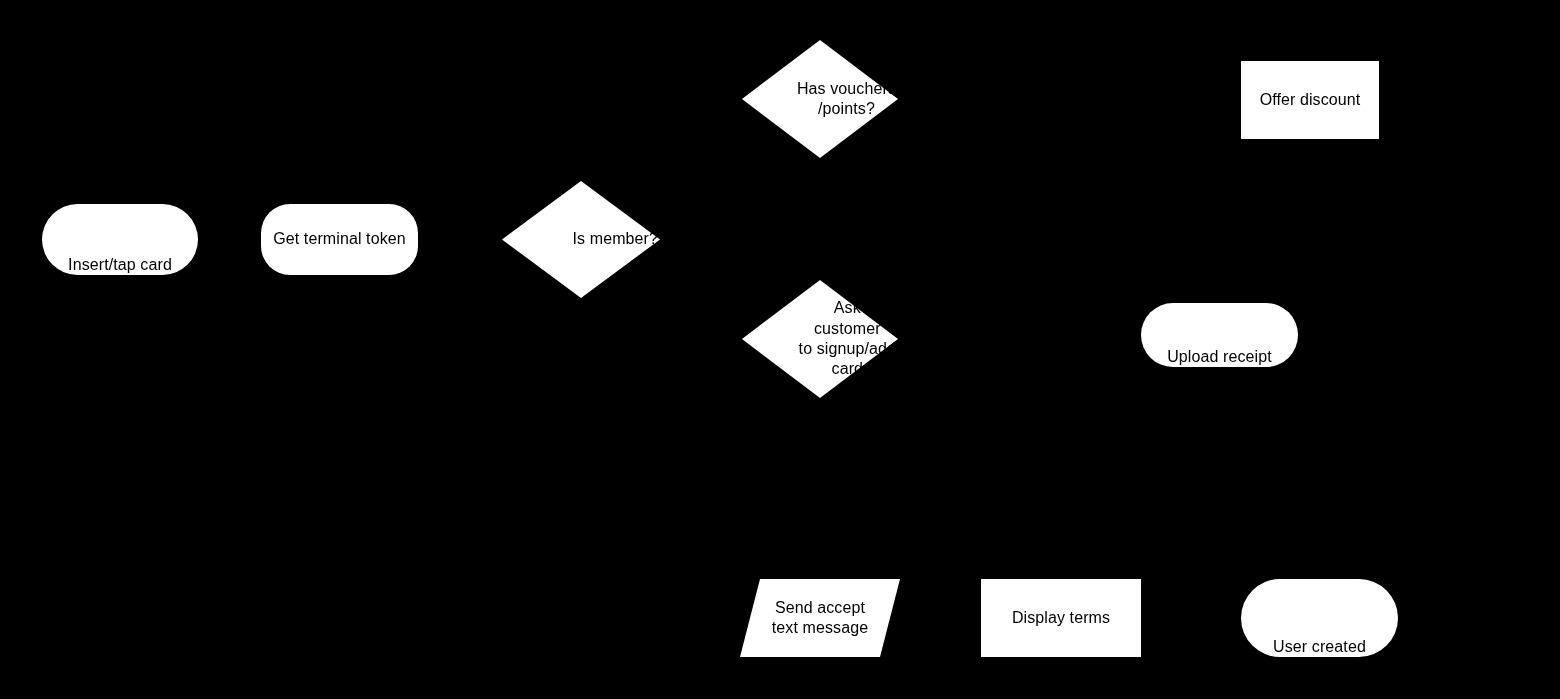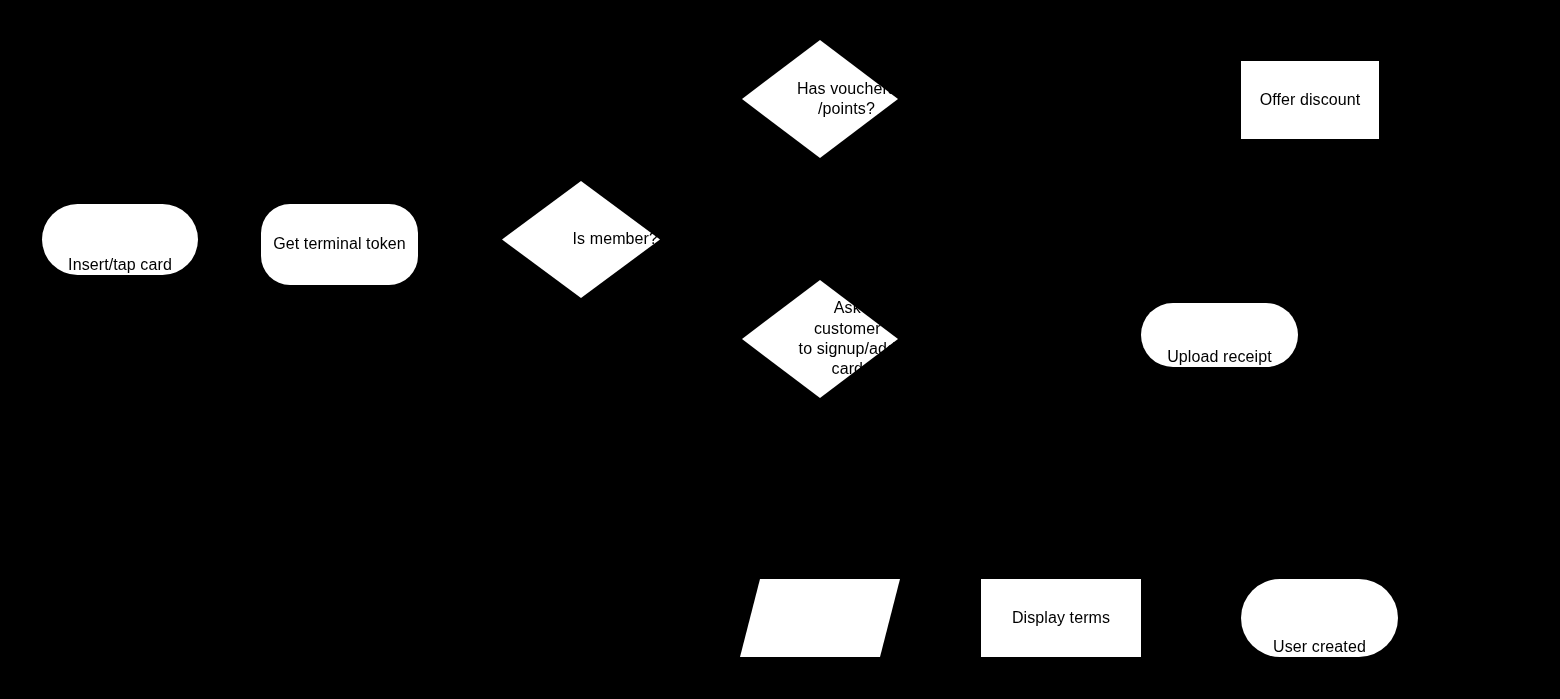--- a/index.html
+++ b/index.html
@@ -68,21 +68,21 @@
     padding: 0 2px;
   }
 </style>
 </head>
 <body>
 
 <div id="canvas">
     <div class="node shape-stadium" style="left: 42px; top: 204px; width: 156px; height: 71px;">
       <span class="label">Insert/tap card</span>
     </div>
-    <div class="node shape-rect" style="left: 261px; top: 204px; width: 157px; height: 81px; border-radius: 29px;">
+    <div class="node shape-rect" style="left: 261px; top: 204px; width: 157px; height: 71px; border-radius: 29px;">
       <span class="label">Get terminal token</span>
     </div>
     <div class="node shape-diamond" style="left: 502px; top: 181px; width: 158px; height: 117px;">
       <div class="diamond-bg"></div>
       <span class="label">Is member?</span>
     </div>
     <div class="node shape-diamond" style="left: 742px; top: 40px; width: 156px; height: 118px;">
       <div class="diamond-bg"></div>
       <span class="label">Has vouchers
 /points?</span>
@@ -95,20 +95,22 @@
       <span class="label">Ask
 customer
 to signup/add
 card</span>
     </div>
     <div class="node shape-stadium" style="left: 1141px; top: 303px; width: 157px; height: 64px;">
       <span class="label">Upload receipt</span>
     </div>
     <div class="node shape-para" style="left: 740px; top: 579px; width: 160px; height: 78px;">
       <div class="para-bg"></div>
+      <span class="label">Send accept
+text message</span>
     </div>
     <div class="node shape-rect" style="left: 981px; top: 579px; width: 160px; height: 78px;">
       <span class="label">Display terms</span>
     </div>
     <div class="node shape-stadium" style="left: 1241px; top: 579px; width: 157px; height: 78px;">
       <span class="label">User created</span>
     </div>
   </div>
 
 </body></html>

